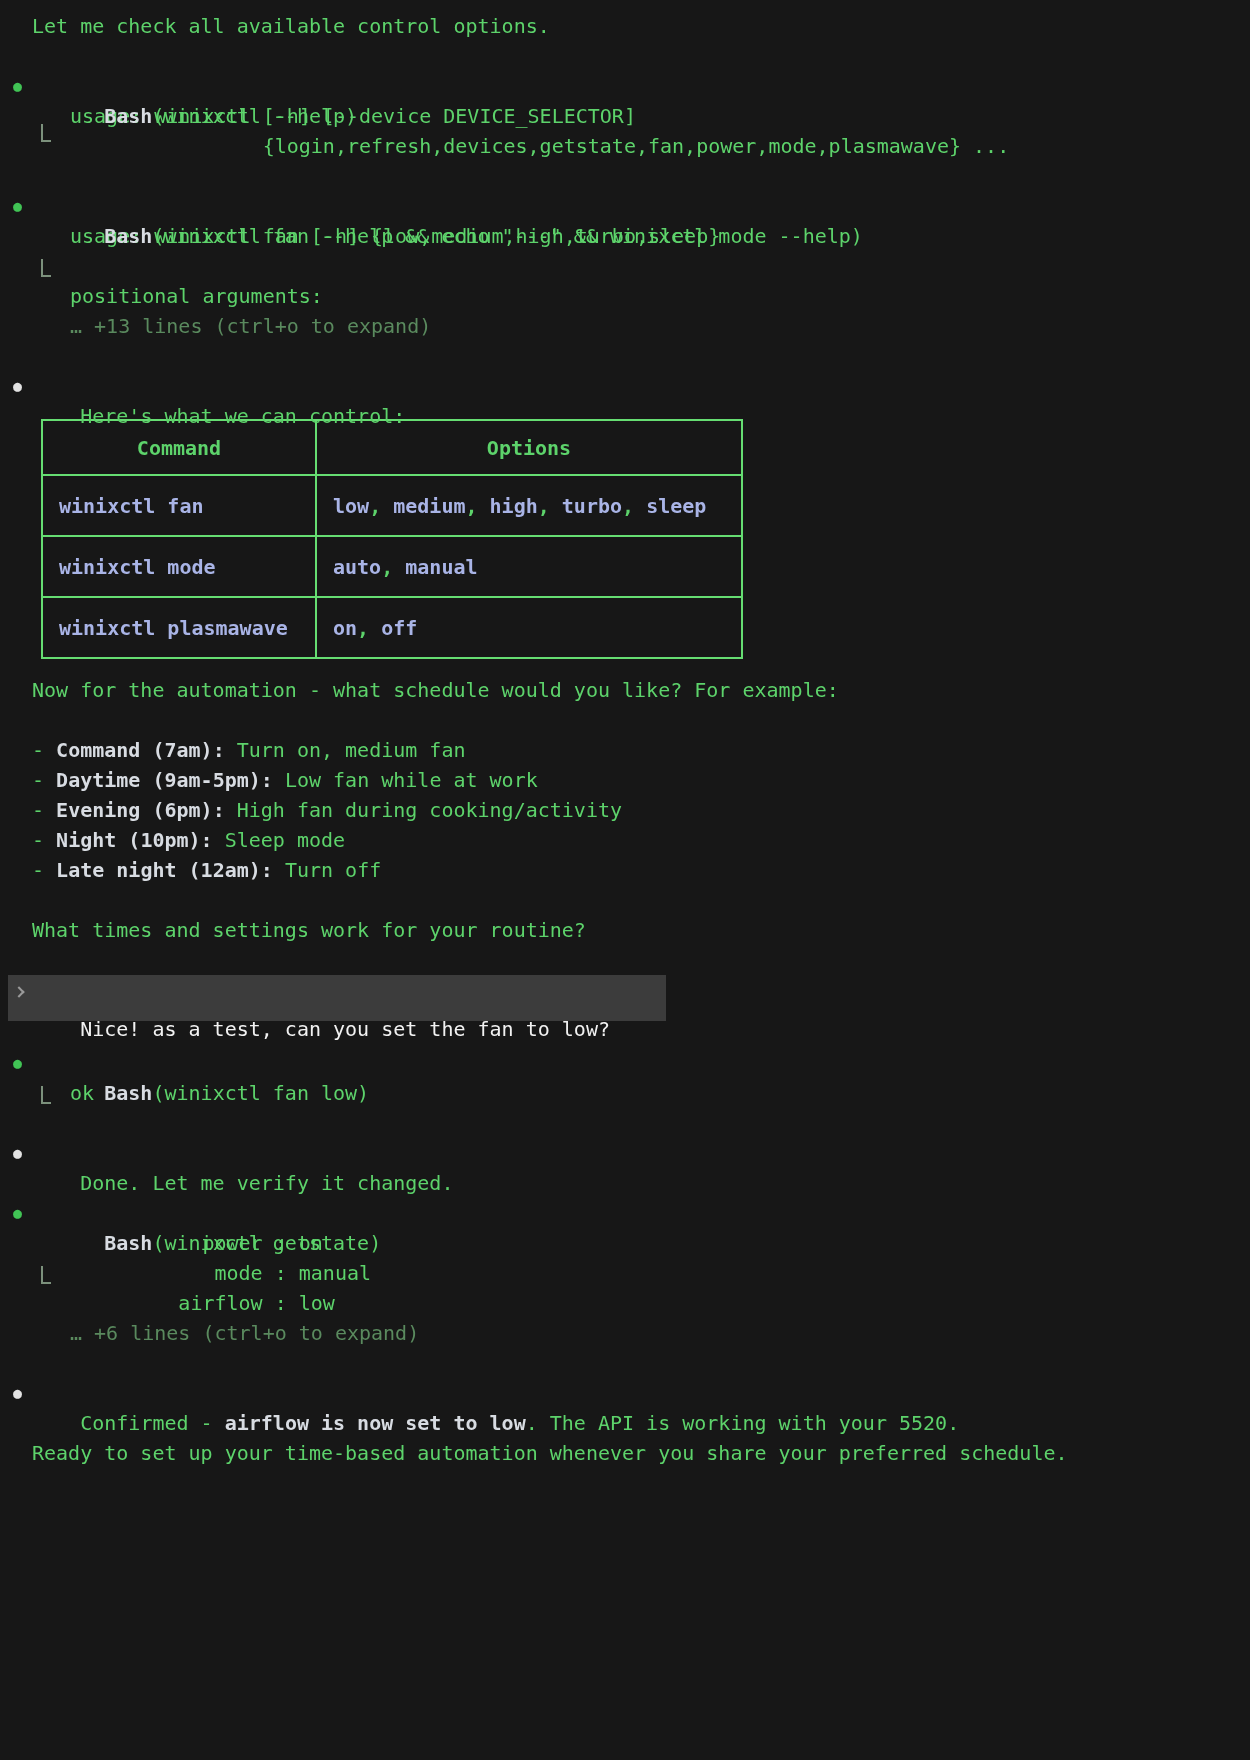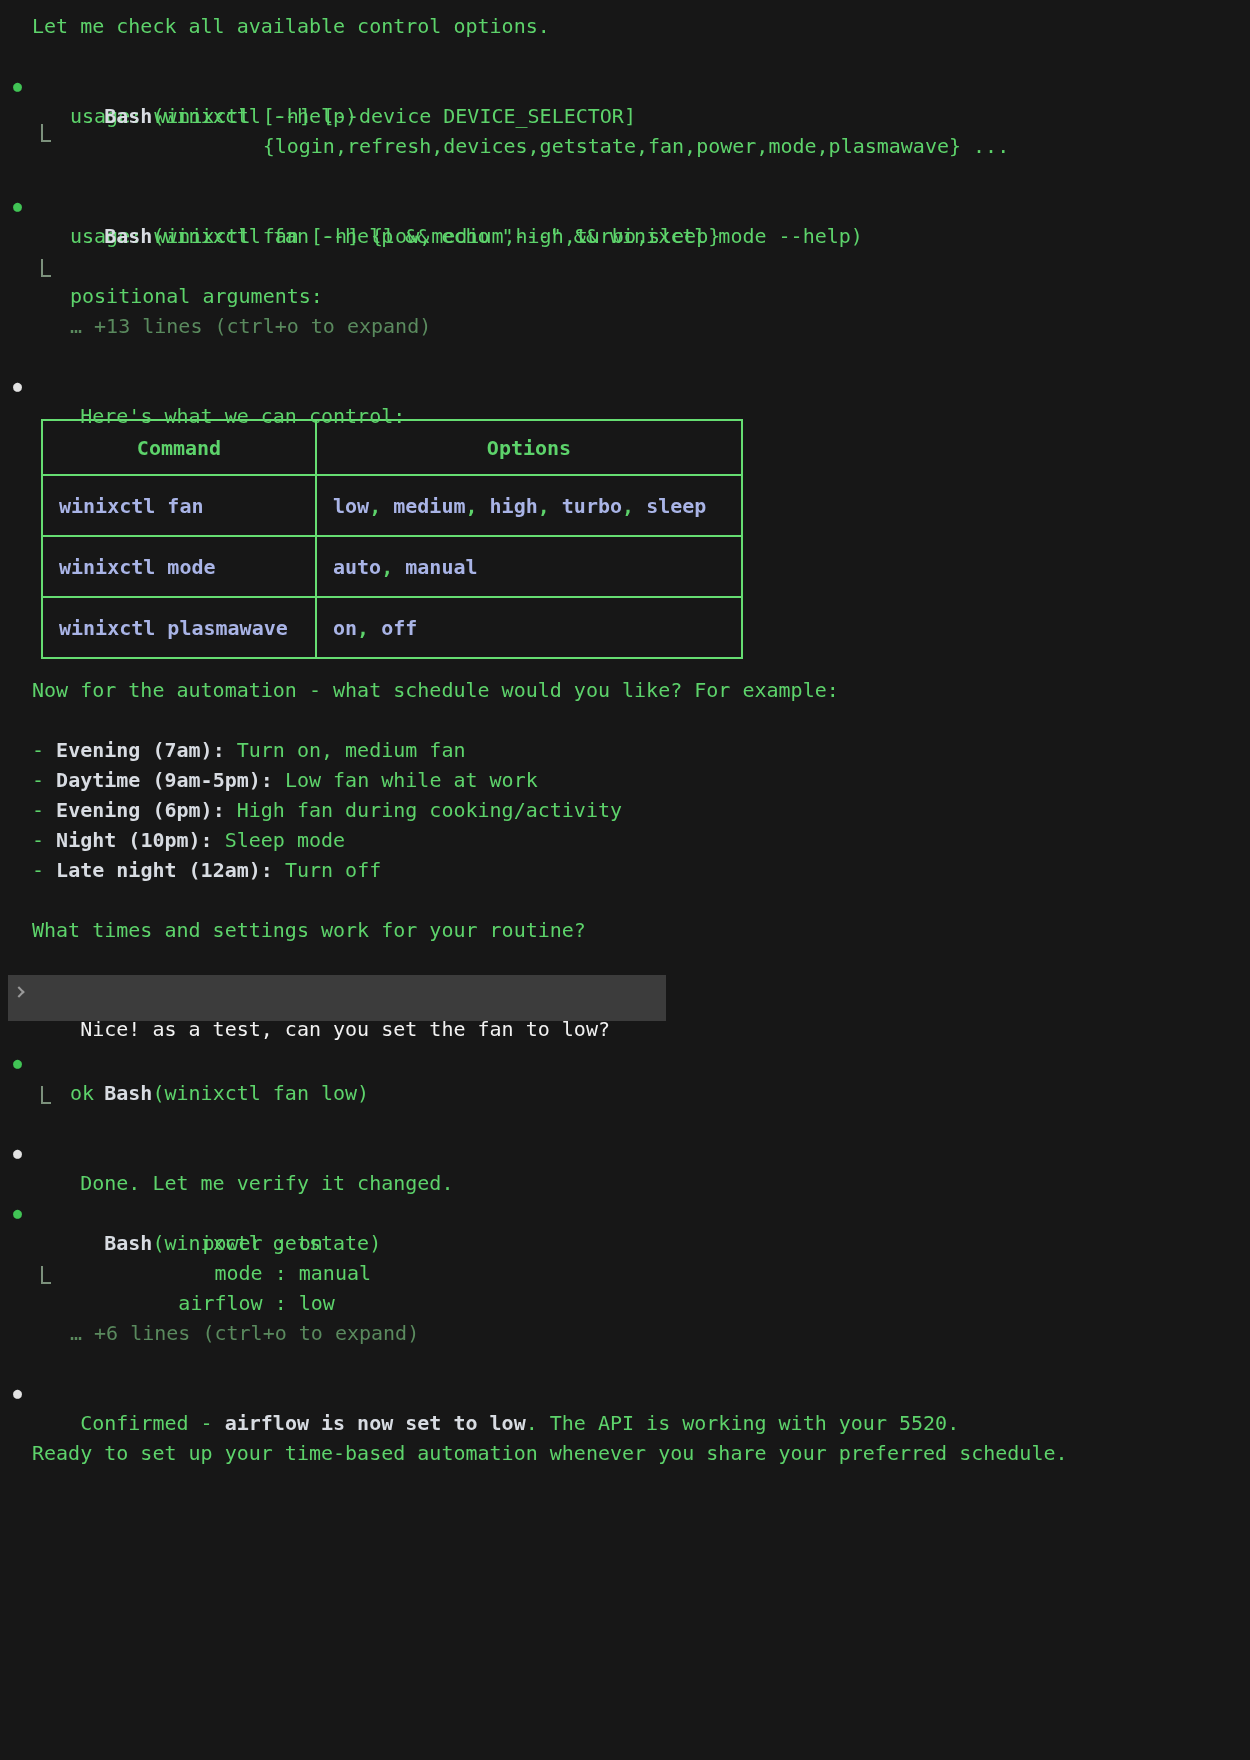--- a/index.html
+++ b/index.html
@@ -105,21 +105,21 @@
     <tr>
       <td>winixctl plasmawave</td>
       <td><span class="lav">on</span><span class="green">, </span><span class="lav">off</span></td>
     </tr>
   </tbody>
     </table>
 
   <div class="line">Now for the automation - what schedule would you like? For example:</div>
   <div class="gap"></div>
 
-  <div class="line"><span class="green">- </span><span class="wlabel">Evening (7am):</span><span class="green"> Turn on, medium fan</span></div>
+  <div class="line"><span class="green">- </span><span class="wlabel">Command (7am):</span><span class="green"> Turn on, medium fan</span></div>
   <div class="line"><span class="green">- </span><span class="wlabel">Daytime (9am-5pm):</span><span class="green"> Low fan while at work</span></div>
   <div class="line"><span class="green">- </span><span class="wlabel">Evening (6pm):</span><span class="green"> High fan during cooking/activity</span></div>
   <div class="line"><span class="green">- </span><span class="wlabel">Night (10pm):</span><span class="green"> Sleep mode</span></div>
   <div class="line"><span class="green">- </span><span class="wlabel">Late night (12am):</span><span class="green"> Turn off</span></div>
   <div class="gap"></div>
 
   <div class="line">What times and settings work for your routine?</div>
   <div class="gap"></div>
 
   <div class="userbar">

